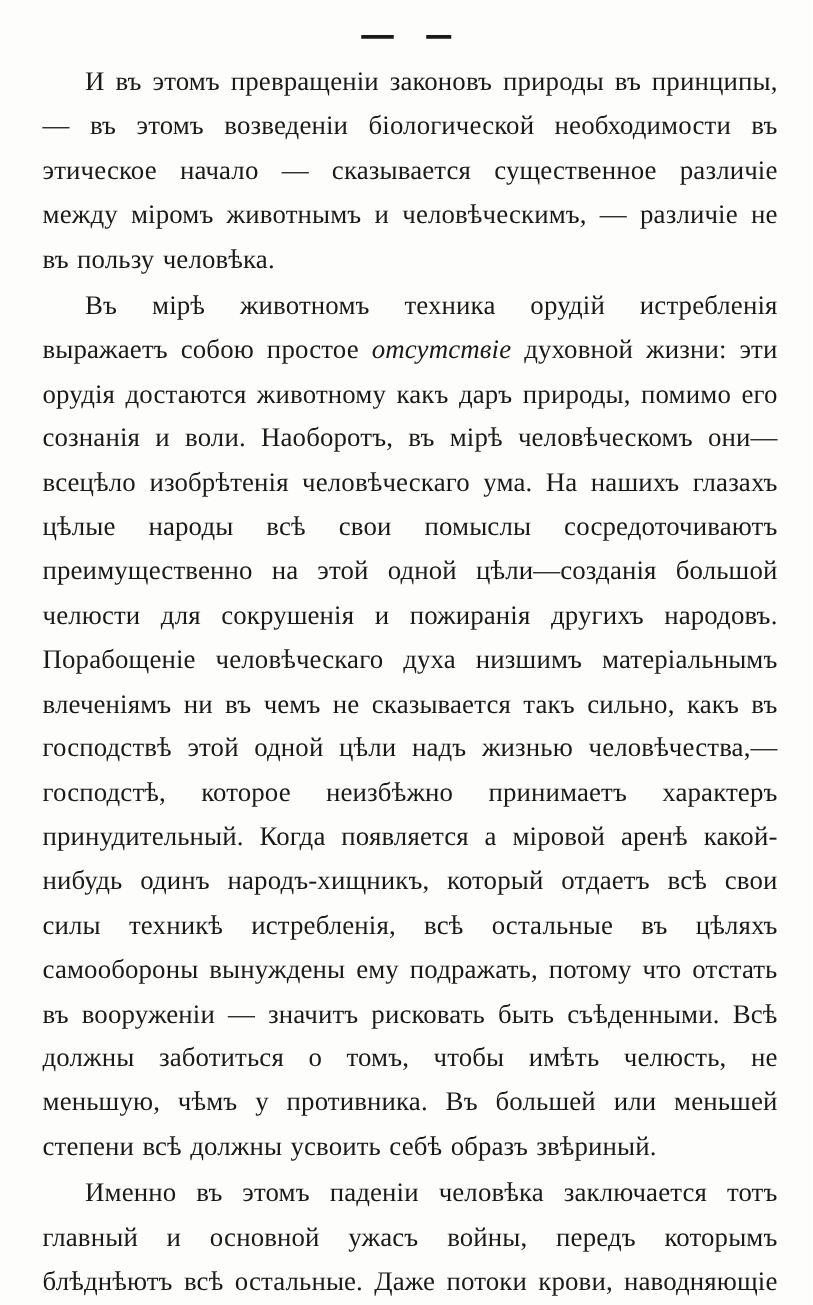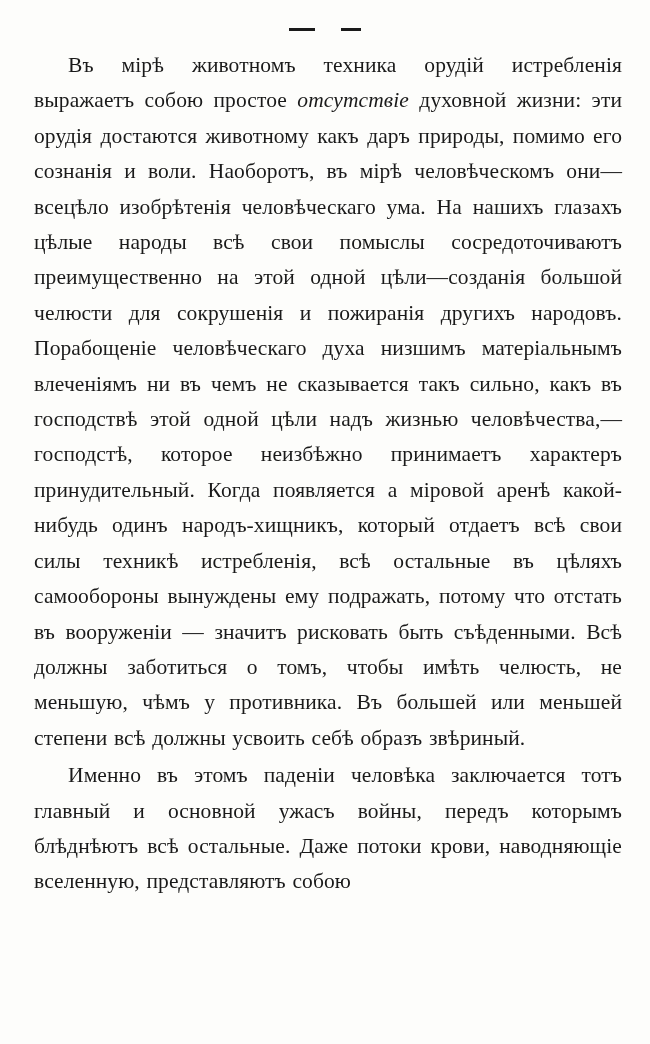--- a/index.html
+++ b/index.html
@@ -78,20 +78,21 @@
 
 <div class="page">
 
   <div class="header-rule">
     <span class="dash"></span>
     <span class="dash short"></span>
   </div>
 
   <div class="body-text">
 
+    <p class="para">И въ этомъ превращенiи законовъ природы въ принципы, — въ этомъ возведенiи бiологической необходимости въ этическое начало — сказывается существенное различiе между мiромъ животнымъ и человѣческимъ, — различiе не въ пользу человѣка.</p>
 
     <p class="para">
       <span>Въ мiрѣ животномъ техника орудiй истребленiя выражаетъ собою простое </span><em>отсутствiе</em><span> духовной жизни: эти орудiя достаются животному какъ даръ природы, помимо его сознанiя и воли. Наоборотъ, въ мiрѣ человѣческомъ они—всецѣло изобрѣтенiя человѣческаго ума. На нашихъ глазахъ цѣлые народы всѣ свои помыслы сосредоточиваютъ преимущественно на этой одной цѣли—созданiя большой челюсти для сокрушенiя и пожиранiя другихъ народовъ. Порабощенiе человѣческаго духа низшимъ матерiальнымъ влеченiямъ ни въ чемъ не сказывается такъ сильно, какъ въ господствѣ этой одной цѣли надъ жизнью человѣчества,—господстѣ, которое неизбѣжно принимаетъ характеръ принудительный. Когда появляется а мiровой аренѣ какой-нибудь одинъ народъ-хищникъ, который отдаетъ всѣ свои силы техникѣ истребленiя, всѣ остальные въ цѣляхъ самообороны вынуждены ему подражать, потому что отстать въ вооруженiи — значитъ рисковать быть съѣденными. Всѣ должны заботиться о томъ, чтобы имѣть челюсть, не меньшую, чѣмъ у противника. Въ большей или меньшей степени всѣ должны усвоить себѣ образъ звѣриный.</span>
     </p>
 
     <p class="para last last-line-full">Именно въ этомъ паденiи человѣка заключается тотъ главный и основной ужасъ войны, передъ которымъ блѣднѣютъ всѣ остальные. Даже потоки крови, наводняющiе вселенную, представляютъ собою</p>
 
   </div>
 </div>
 

